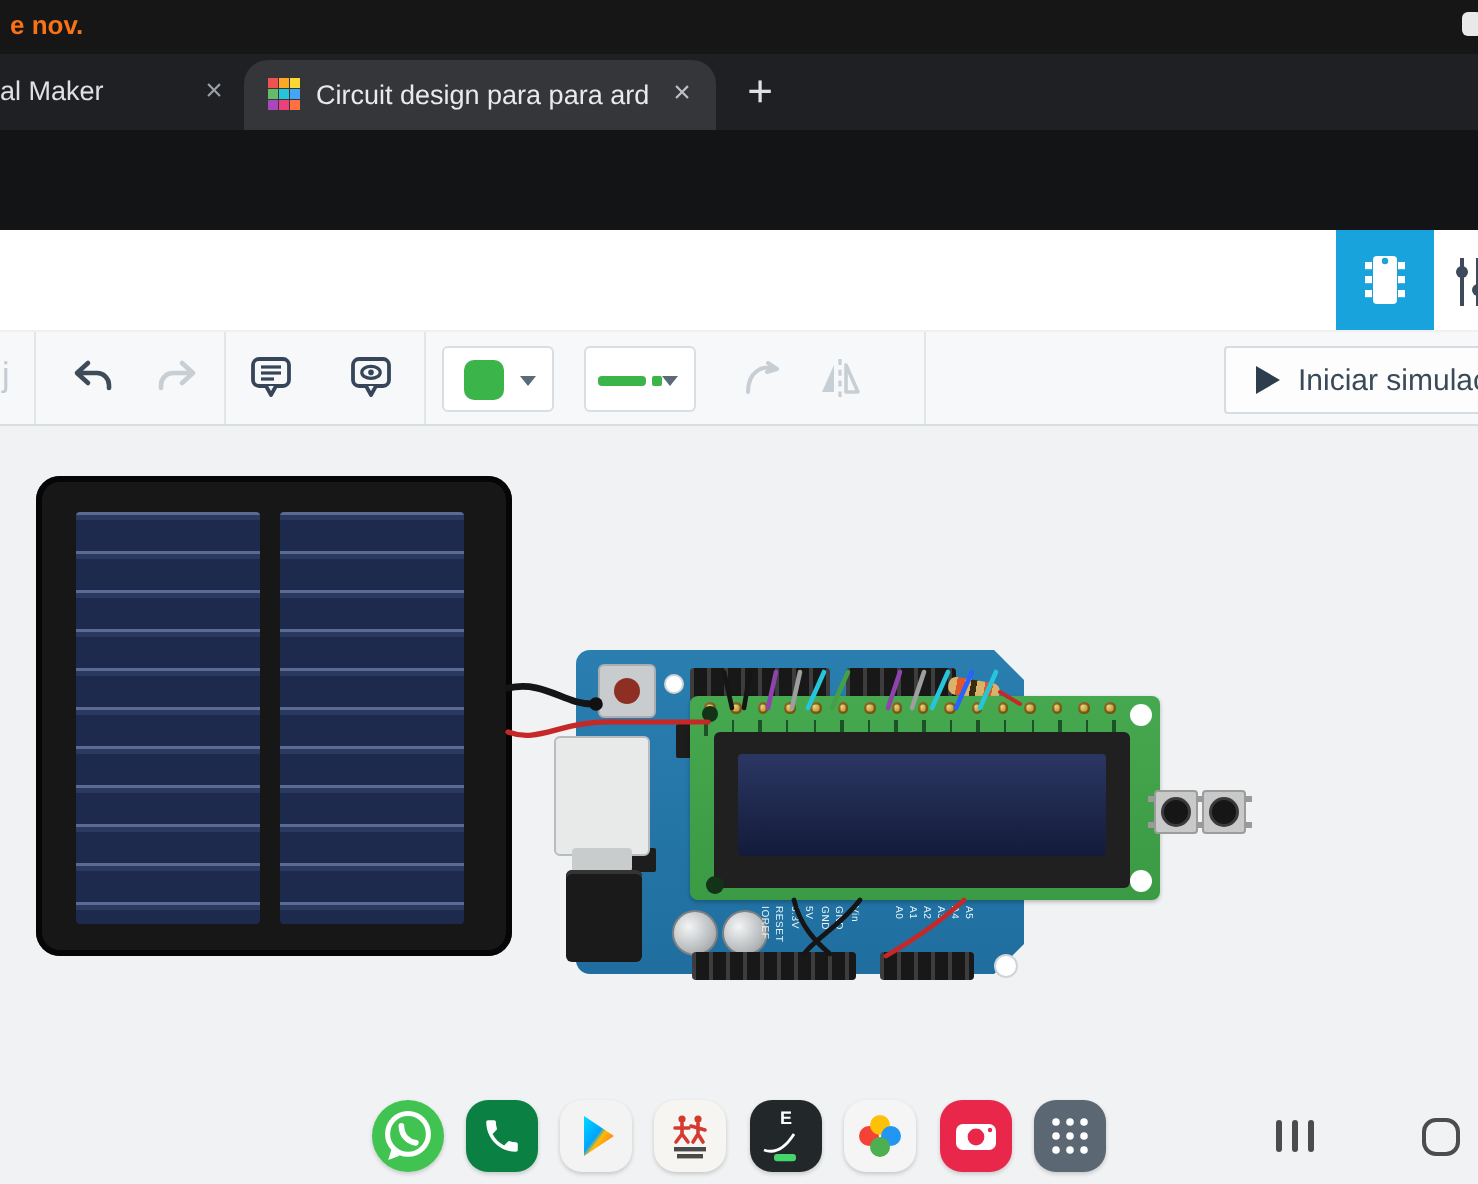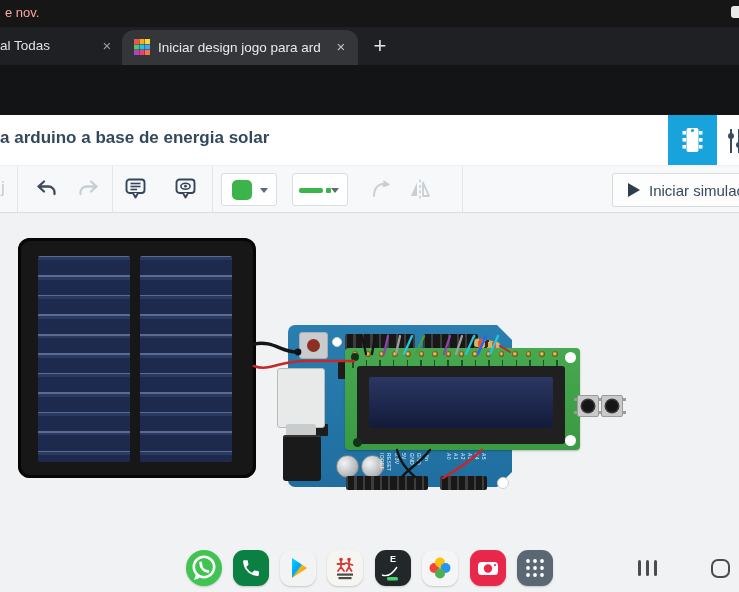--- a/index.html
+++ b/index.html
@@ -1,21 +1,21 @@
 <!DOCTYPE html>
 <html><head>
 <meta charset="utf-8">
 <style>
   html,body{margin:0;padding:0;}
   body{width:739px;height:592px;font-family:"Liberation Sans",sans-serif;-webkit-font-smoothing:antialiased;}
   #screen{position:relative;width:739px;height:592px;overflow:hidden;background:#f0f2f3;}
   .abs{position:absolute;}
   
   .status-bar{left:0;top:0;width:739px;height:27px;background:#161616;}
-  .status-text{left:5px;top:5px;color:#fca5a5;font-size:13px;}
+  .status-text{left:5px;top:5px;color:#f97316;font-size:13px;font-weight:bold;}
   .status-ic{left:731px;top:6px;width:10px;height:12px;background:#e9e9e9;border-radius:3px;}
   .tab-strip{left:0;top:27px;width:739px;height:38px;background:#1f2023;}
   .tab-inactive{left:0;top:0;width:118px;height:38px;}
   .tab-inactive .t{left:0;top:0;width:92px;line-height:38px;color:#dfe1e5;font-size:13.5px;white-space:nowrap;overflow:hidden;}
   .tab-close{width:18px;height:18px;line-height:17px;text-align:center;color:#9aa0a6;font-size:15px;border-radius:50%;}
   .tab-active{left:122px;top:3px;width:236px;height:35px;background:#35363a;border-radius:12px 12px 0 0;}
   .tab-active .t{left:36px;top:0;width:168px;line-height:35px;color:#e8eaed;font-size:13.5px;white-space:nowrap;overflow:hidden;}
   .favicon{left:12px;top:9px;width:16px;height:16px;}
   .newtab{left:368px;top:7px;width:24px;height:24px;color:#dfe1e5;font-size:22px;line-height:23px;text-align:center;font-weight:300;}
   .url-row{left:0;top:65px;width:739px;height:50px;background:#131416;}
@@ -69,36 +69,36 @@
 
 <div id="screen">
 
   <div class="abs status-bar">
     <div class="abs status-text">e nov.</div>
     <div class="abs status-ic"></div>
   </div>
 
   <div class="abs tab-strip">
     <div class="abs tab-inactive">
-      <div class="abs t">al Todas</div>
+      <div class="abs t">al Maker</div>
       <div class="abs tab-close" style="left:98px;top:10px;">×</div>
     </div>
     <div class="abs tab-active">
       <svg class="abs favicon" viewBox="0 0 16 16">
         <rect x="0" y="0" width="5" height="5" fill="#ef5350"></rect>
           <rect x="5.5" y="0" width="5" height="5" fill="#ffa726"></rect>
           <rect x="11" y="0" width="5" height="5" fill="#fdd835"></rect>
         <rect x="0" y="5.5" width="5" height="5" fill="#66bb6a"></rect>
           <rect x="5.5" y="5.5" width="5" height="5" fill="#26c6da"></rect>
           <rect x="11" y="5.5" width="5" height="5" fill="#42a5f5"></rect>
         <rect x="0" y="11" width="5" height="5" fill="#ab47bc"></rect>
           <rect x="5.5" y="11" width="5" height="5" fill="#ec407a"></rect>
           <rect x="11" y="11" width="5" height="5" fill="#ff7043"></rect>
       </svg>
-      <div class="abs t">Iniciar design jogo para ard</div>
+      <div class="abs t">Circuit design para para ard</div>
       <div class="abs tab-close" style="right:8px;top:8px;color:#bdc1c6;">×</div>
     </div>
     <div class="abs newtab">+</div>
   </div>
 
   <div class="abs url-row">
     <svg class="abs reload" viewBox="0 0 24 24">
       <path d="M19 11.5 a7.5 7.5 0 1 1 -2.6 -5.7" fill="none" stroke="#dadce0" stroke-width="2.1" stroke-linecap="round"></path>
       <polygon points="15.2,1.8 21.4,3.4 16.6,8.2" fill="#dadce0"></polygon>
     </svg>
@@ -108,21 +108,20 @@
           <circle cx="12" cy="5" r="2.3" fill="#28292d" stroke="#c6c9cd" stroke-width="1.6"></circle>
         <line x1="2" y1="12" x2="16" y2="12" stroke="#c6c9cd" stroke-width="1.6"></line>
           <circle cx="6" cy="12" r="2.3" fill="#28292d" stroke="#c6c9cd" stroke-width="1.6"></circle>
       </svg>
       <div class="abs url-text">tinkercad.com/things/dTzk3fvgOlj-jogo-para-arduino-a-base-de-energia-sola</div>
       <div class="abs star">☆</div>
     </div>
   </div>
 
   <div class="abs doc-header">
-    <div class="abs doc-title">a arduino a base de energia solar</div>
     <div class="abs chip-btn">
       <svg width="23" height="30" viewBox="0 0 23 30">
         <rect x="5.5" y="3" width="12" height="24" rx="2" fill="#fff"></rect>
         <rect x="1.5" y="6" width="3.5" height="3.6" fill="#fff"></rect>
           <rect x="1.5" y="13" width="3.5" height="3.6" fill="#fff"></rect>
           <rect x="1.5" y="20" width="3.5" height="3.6" fill="#fff"></rect>
         <rect x="18" y="6" width="3.5" height="3.6" fill="#fff"></rect>
           <rect x="18" y="13" width="3.5" height="3.6" fill="#fff"></rect>
           <rect x="18" y="20" width="3.5" height="3.6" fill="#fff"></rect>
         <circle cx="11.5" cy="5.5" r="1.6" fill="#18a3dc"></circle>

